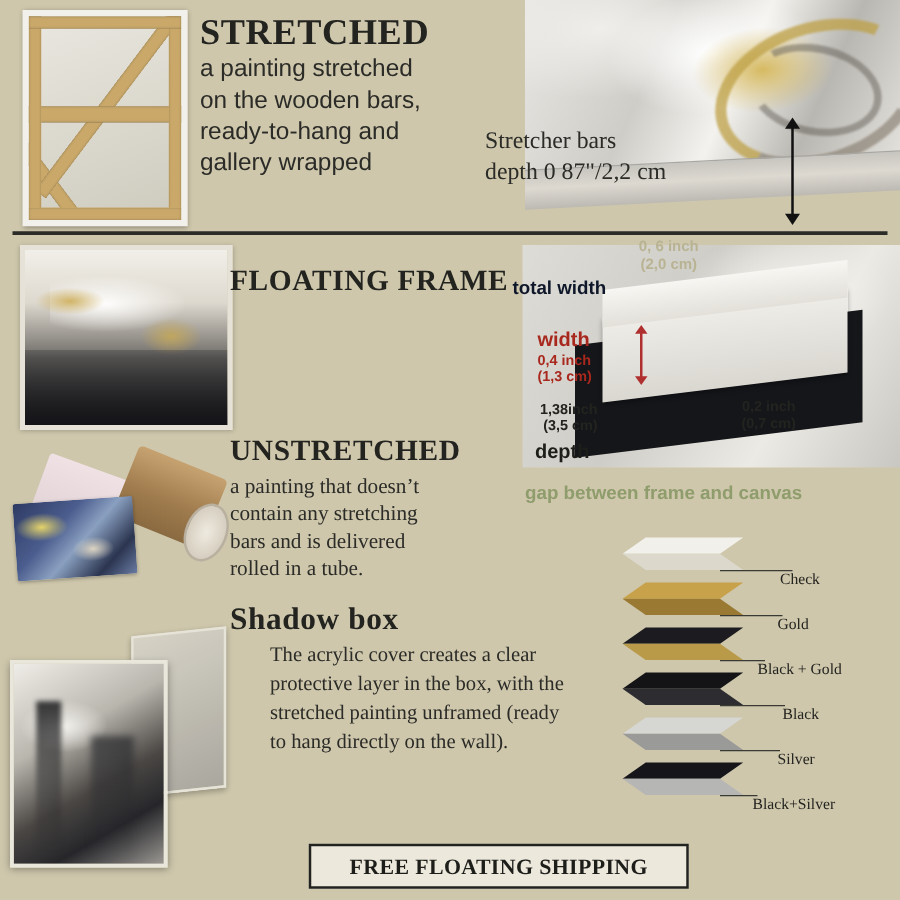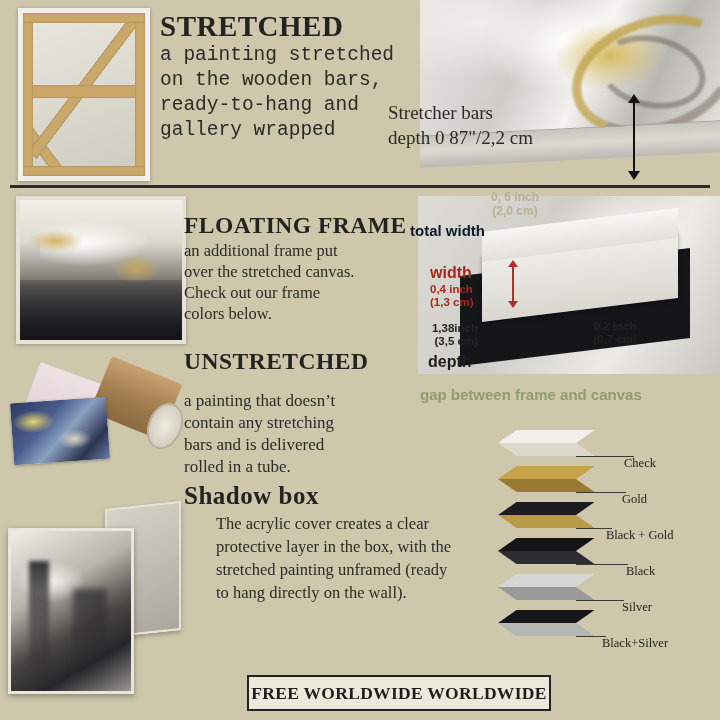--- a/index.html
+++ b/index.html
@@ -49,21 +49,21 @@
     font-weight: bold;
     color: #23231f;
     letter-spacing: 0.5px;
   }
   #sec-stretched-desc {
     left: 160px; top: 43px;
     width: 250px;
     font-size: 19.5px;
     line-height: 25px;
     color: #2b2b27;
-    font-family: Liberation Mono, monospace;
+    font-family: Liberation Sans, sans-serif;
   }
   #stretcher-note {
     left: 388px; top: 100px;
     font-size: 19px;
     line-height: 25px;
     color: #2b2b27;
     font-family: "Liberation Serif", serif;
   }
 
   
@@ -259,21 +259,21 @@
   .red-arrow-v:before { top: -6px; border-bottom: 7px solid #b03030; }
   .red-arrow-v:after  { bottom: -6px; border-top: 7px solid #b03030; }
 
   .lbl { position: absolute; font-family: "Liberation Sans", sans-serif; }
   #lbl-total-width {
     left: 410px; top: 222px;
     font-size: 15px; font-weight: bold;
     color: #0f172a;
   }
   #lbl-inch-06 {
-    left: 472px; top: 190px;
+    left: 492px; top: 190px;
     font-size: 12px; font-weight: bold;
     color: #b8b393;
     text-align: center; width: 86px;
     line-height: 14px;
   }
   #lbl-width {
     left: 430px; top: 264px;
     font-size: 16px; font-weight: bold;
     color: #a8281e;
   }
@@ -510,24 +510,20 @@
   <div class="divider"></div>
 
   <div class="ff-photo">
     <div class="cloud"></div>
     <div class="gold"></div>
     <div class="gold2"></div>
     <div class="dark"></div>
   </div>
 
   <div class="abs head-serif" id="ff-title">FLOATING FRAME</div>
-  <div class="abs" id="ff-desc" style="white-space: pre-line;">an additional frame put
-over the stretched canvas.
-Check out our frame
-colors below.</div>
 
   <div class="diagram">
     <div class="photo-bg"></div>
     <div class="frame-dark"></div>
     <div class="canvas-white"></div>
     <div class="canvas-top"></div>
   </div>
   <div class="red-arrow-v"></div>
 
   <div class="lbl" id="lbl-inch-06" style="white-space: pre-line;">0, 6 inch
@@ -544,21 +540,21 @@
   <div class="lbl" id="lbl-gap">gap between frame and canvas</div>
 
   <div class="roll-photo">
     <div class="paper"></div>
     <div class="tube"></div>
     <div class="tube-cap"></div>
     <div class="art"></div>
   </div>
 
   <div class="abs head-serif" id="un-title">UNSTRETCHED</div>
-  <div class="abs" id="un-desc" style="white-space: pre-line; margin-top: 12px;">a painting that doesn’t
+  <div class="abs" id="un-desc" style="white-space: pre-line;">a painting that doesn’t
 contain any stretching
 bars and is delivered
 rolled in a tube.</div>
 
   <div class="sb-photo-small"></div>
   <div class="sb-photo-big">
     <div class="stroke1"></div>
     <div class="stroke2"></div>
   </div>
 
@@ -620,16 +616,16 @@
         <div class="arm" style="background:#16161a;"></div>
         <div class="arm2" style="background:#b6b6b4;"></div>
       </div>
       <div class="leader" style="left:78px; top:26px; width:30px;"></div>
       <div class="sample-label" style="left:104px; top:26px;">Black+Silver</div>
     </div>
 
   </div>
 
   <div class="banner">
-    <span id="banner-text">FREE WORLDWIDE WORLDWIDE</span>
+    <span id="banner-text">FREE FLOATING SHIPPING</span>
   </div>
 
 </div>
 
 </body></html>

